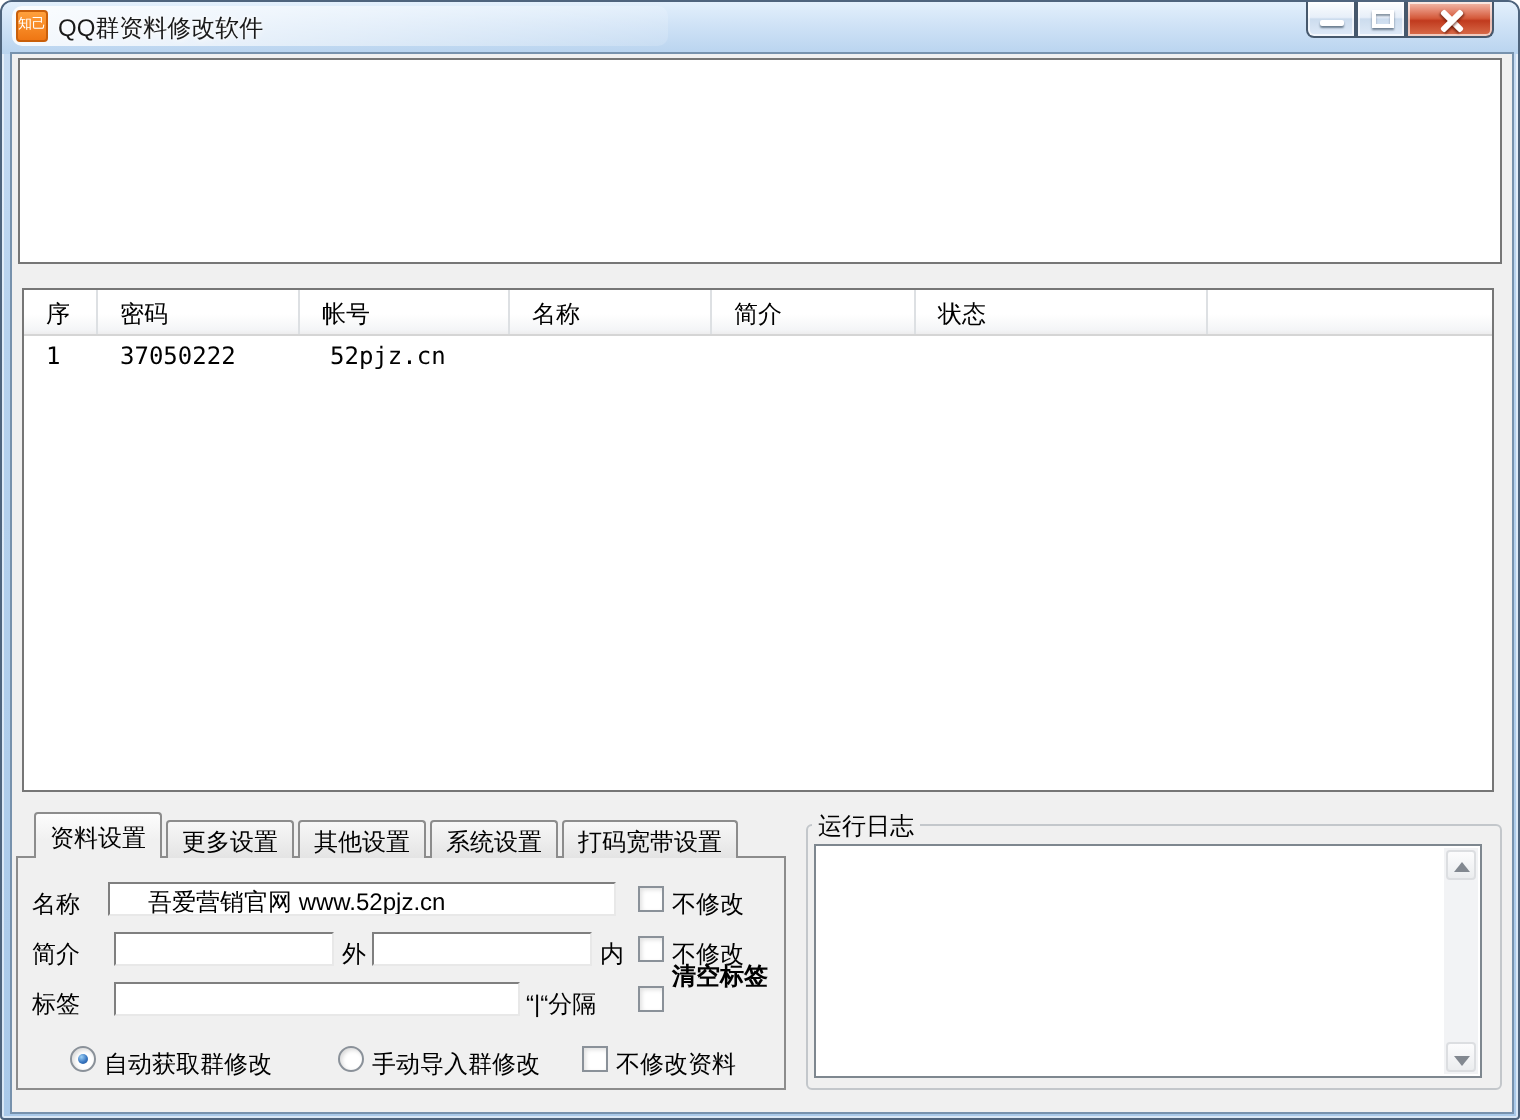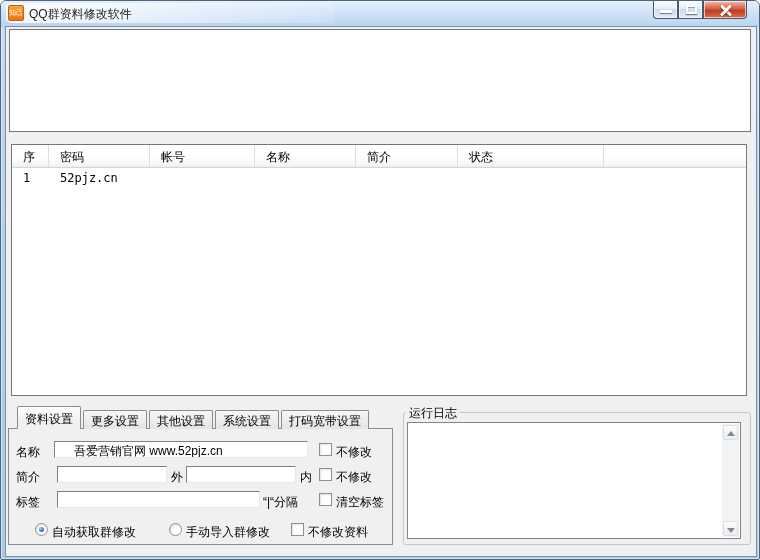--- a/index.html
+++ b/index.html
@@ -185,20 +185,21 @@
         <div class="lv-hcell w0">序</div>
         <div class="lv-hcell w2">密码</div>
         <div class="lv-hcell w1">帐号</div>
         <div class="lv-hcell w4">名称</div>
         <div class="lv-hcell w5">简介</div>
         <div class="lv-hcell w6">状态</div>
         <div class="lv-hcell filler"></div>
       </div>
       <div class="lv-row">
         <div class="lv-cell w0">1</div>
+        <div class="lv-cell w1">37050222</div>
         <div class="lv-cell w2">52pjz.cn</div>
         <div class="lv-cell w3"></div>
         <div class="lv-cell w4"></div>
         <div class="lv-cell w5"></div>
         <div class="lv-cell w6"></div>
       </div>
     </div>
 
     <div class="tabstrip">
       <div class="tab active">资料设置</div>
@@ -220,21 +221,21 @@
       <div class="flabel" style="left:162px; top:40px;">外</div>
       <div class="fedit" style="left:177px; top:37px; width:110px;"></div>
       <div class="flabel" style="left:291px; top:40px;">内</div>
       <div class="checkbox" style="left:310px; top:39px;"></div>
       <div class="flabel" style="left:327px; top:40px;">不修改</div>
 
       <div class="flabel" style="left:7px; top:65px;">标签</div>
       <div class="fedit" style="left:48px; top:62px; width:203px;"></div>
       <div class="flabel" style="left:254px; top:65px;">“|“分隔</div>
       <div class="checkbox" style="left:310px; top:64px;"></div>
-      <div class="flabel" style="left:327px; top:65px;">清空标签</div>
+      <div class="flabel" style="left:327px; top:51px;font-weight:bold;">清空标签</div>
 
       <div class="radio selected" style="left:26px; top:94px;"></div>
       <div class="flabel" style="left:43px; top:95px;">自动获取群修改</div>
       <div class="radio" style="left:160px; top:94px;"></div>
       <div class="flabel" style="left:177px; top:95px;">手动导入群修改</div>
       <div class="checkbox" style="left:282px; top:94px;"></div>
       <div class="flabel" style="left:299px; top:95px;">不修改资料</div>
     </div>
 
     <div class="groupbox"></div>

